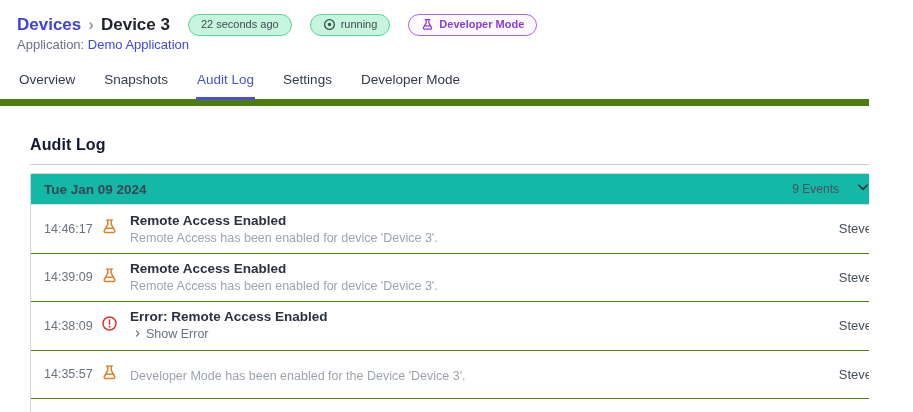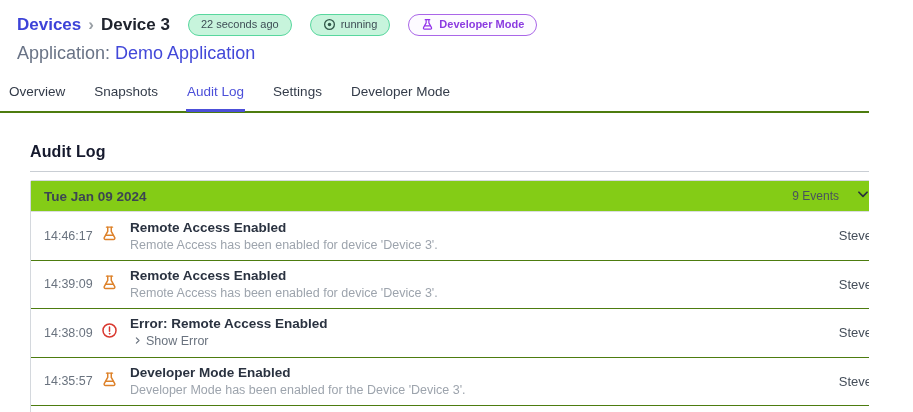--- a/index.html
+++ b/index.html
@@ -11,39 +11,39 @@
   header { padding:14px 0 0 17px; }
   .breadcrumb { display:flex; align-items:center; }
   .crumb-link { color:#3d43d8; font-size:17px; font-weight:700; text-decoration:none; cursor:pointer; }
   .crumb-sep { color:#9aa0a6; font-size:17px; font-weight:700; margin:0 7px; }
   .crumb-current { color:#20242e; font-size:17px; font-weight:700; }
   .badge { display:inline-flex; align-items:center; gap:5px; margin-left:18px; padding:3px 12px 4px;
            border-radius:999px; font-size:11px; line-height:13px; white-space:nowrap; }
   .badge.green { background:#c7f4dc; border:1.5px solid #58d79e; color:#3e4d55; }
   .badge.purple { background:#fdfbff; border:1.5px solid #aa66e8; color:#8b3be0; font-weight:600; }
   .badge svg { display:block; }
-  .app-line { margin-top:7px; font-size:18px; color:#697386; }
+  .app-line { margin-top:1px; font-size:13px; color:#697386; }
   .app-line a { color:#4248d9; text-decoration:none; cursor:pointer; }
 
   
-  .tabs { display:flex; gap:27px; padding:0 0 0 8px; margin-top:14px; border-bottom:2px solid #4d7c0f; }
+  .tabs { display:flex; gap:27px; padding:0 0 0 18px; margin-top:14px; border-bottom:7px solid #4d7c0f; }
   .tab { background:none; border:none; font-family:inherit; font-size:13.5px; color:#333b49;
          padding:6px 1px 10px; cursor:pointer; border-bottom:3px solid transparent; margin-bottom:-1px; }
   .tab.active { color:#4c4fd9; border-bottom-color:#4c4fd9; border-radius:1px; }
 
   
   main { padding-left:30px; }
   h2.page-title { margin-top:30px; font-size:16px; font-weight:700; color:#15192d; letter-spacing:.1px; }
   .title-divider { margin-top:10px; border-bottom:1px solid #c9ced4; }
   .content-row { display:flex; align-items:flex-start; margin-top:8px; }
 
   
   .audit-table { width:856px; flex:0 0 856px; border:1px solid #d4d8dd; border-radius:2px; background:#fff; }
   .table-header { display:flex; align-items:center; justify-content:space-between; height:31px;
-                  background:#84cc16; border-bottom:1px solid #dadde1; padding:0 13px; cursor:pointer; }
+                  background:#14b8a6; border-bottom:1px solid #dadde1; padding:0 13px; cursor:pointer; }
   .table-header .date { font-size:13.5px; font-weight:600; color:#3c4552; }
   .table-header .right { display:flex; align-items:center; gap:17px; padding-right:2px; }
   .table-header .count { font-size:12px; color:#49525e; }
   .row { display:flex; align-items:center; height:48.5px; padding:0 13px; border-bottom:1px solid #4d7c0f; }
   .row:last-child { border-bottom:none; }
   .row .time { width:55px; flex:0 0 55px; font-size:12.5px; color:#6a737f; }
   .row .icon-cell { width:18px; flex:0 0 18px; margin:0 11px 0 2px; display:flex; align-items:center; }
   .row .content { flex:1 1 auto; min-width:0; }
   .row .title { font-size:13.5px; font-weight:600; color:#2a3240; line-height:15px; }
   .row .desc { font-size:12.5px; color:#9da4ad; margin-top:4px; line-height:13px; }
@@ -199,21 +199,20 @@
       <span>
         <svg width="17" height="17" viewBox="0 0 24 24" fill="none" stroke="#dd8129" stroke-width="2.1" stroke-linecap="round" stroke-linejoin="round">
           <path d="M9.5 3v6L4.6 17.8A1.9 1.9 0 0 0 6.3 20.5h11.4a1.9 1.9 0 0 0 1.7-2.7L14.5 9V3"></path>
           <path d="M7.8 3h8.4"></path>
           <path d="M7.2 14.5h9.6"></path>
         </svg>
       </span>
 
     </span>
     <span class="content">
-      <div class="title">Developer Mode Enabled</div>
       <div class="desc">Developer Mode has been enabled for the Device 'Device 3'.</div>
 
     </span>
     <span class="user">Steve</span>
   </div>
 
   <div class="row">
     
     
     

